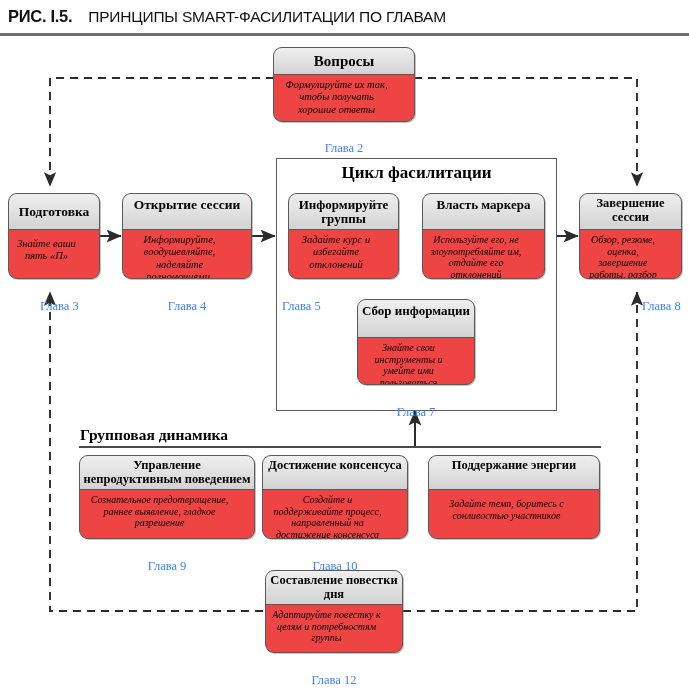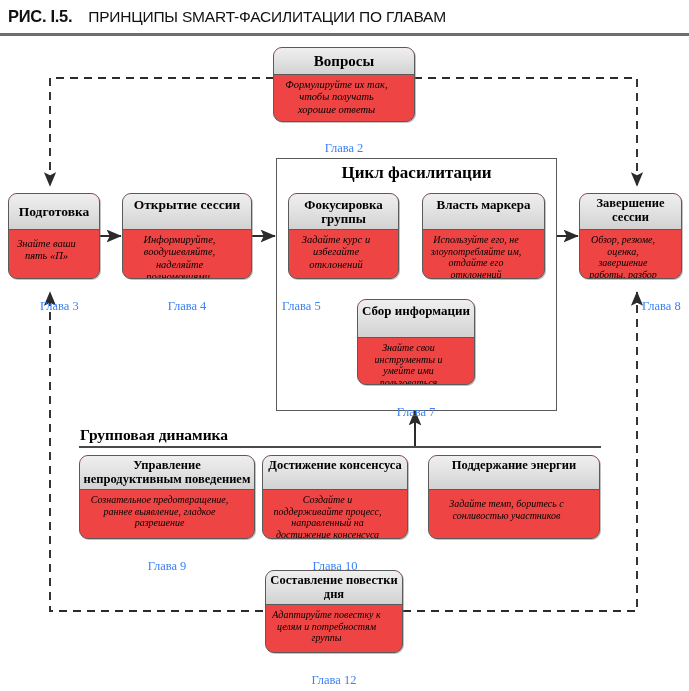--- a/index.html
+++ b/index.html
@@ -181,21 +181,21 @@
   <div class="node" style="left:122px;top:193px;width:130px;height:86px;">
     <div class="hd" style="height:36px;font-size:13.5px;line-height:1.08;padding-top:4px;">Открытие сессии</div>
     <div class="bd" style="font-size:10.5px;">Информируйте, воодушевляйте, наделяйте полномочиями, вовлекайте</div>
   </div>
   <div class="caption" style="left:122px;top:282px;width:130px;">Глава 4</div>
 
   <div class="cycle-box" style="left:276px;top:158px;width:281px;height:253px;"></div>
   <div class="cycle-title" style="left:276px;top:163px;width:281px;">Цикл фасилитации</div>
 
   <div class="node" style="left:288px;top:193px;width:111px;height:86px;">
-    <div class="hd" style="height:36px;font-size:13px;line-height:1.08;padding-top:4px;">Фокусировка группы</div>
+    <div class="hd" style="height:36px;font-size:13px;line-height:1.08;padding-top:4px;">Информируйте группы</div>
     <div class="bd" style="font-size:10.5px;">Задайте курс и избегайте отклонений</div>
   </div>
   <div class="caption" style="left:282px;top:282px;width:80px;text-align:left;">Глава 5</div>
 
   <div class="node" style="left:422px;top:193px;width:123px;height:86px;">
     <div class="hd" style="height:36px;font-size:13px;line-height:1.08;padding-top:4px;">Власть маркера</div>
     <div class="bd" style="font-size:10px;">Используйте его, не злоупотребляйте им, отдайте его отклонений</div>
   </div>
   <div class="caption" style="left:419px;top:282px;width:80px;text-align:left;">Глава 9</div>
 

